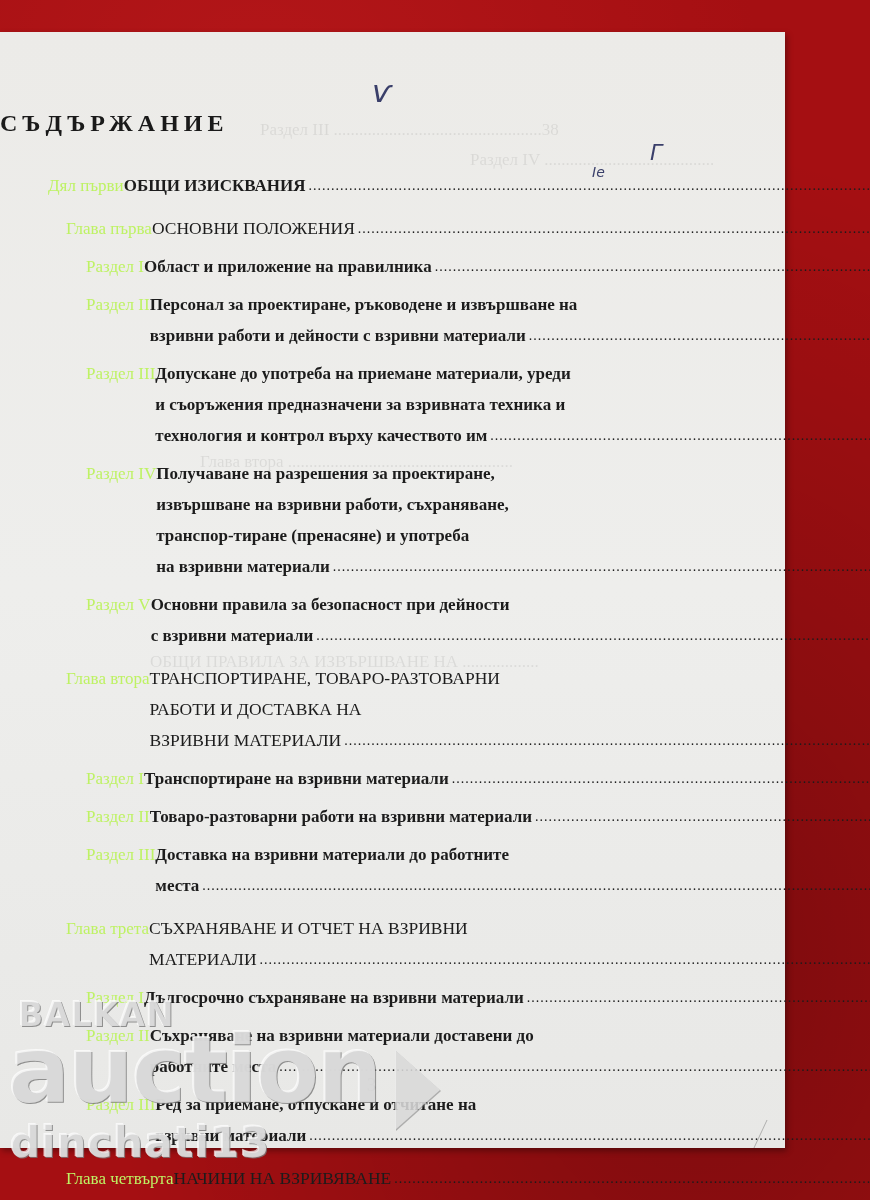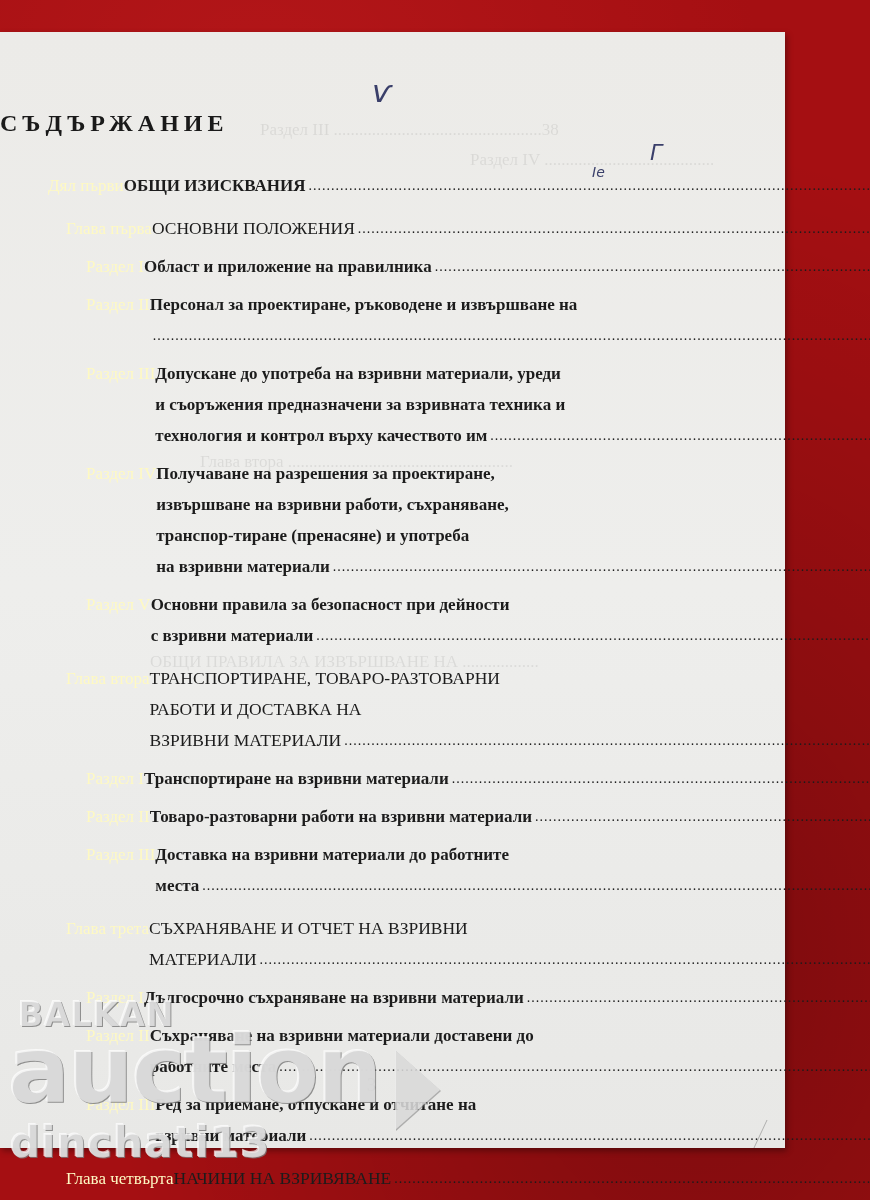--- a/index.html
+++ b/index.html
@@ -56,21 +56,21 @@
     width: 650px;
     color: #1c1c1c;
   }
   .row {
     position: relative;
     display: flex;
     align-items: flex-start;
   }
   .lbl {
     font-size: 17px;
-    color: #fef9c3;
+    color: #bef264;
     white-space: nowrap;
     line-height: 31px;
   }
   .lvl-part .lbl { width: 146px; padding-left: 0; }
   .lvl-chapter .lbl { width: 146px; padding-left: 18px; box-sizing: border-box; }
   .lvl-section .lbl { width: 146px; padding-left: 38px; box-sizing: border-box; }
   .entry {
     flex: 1;
     font-size: 17px;
     line-height: 31px;
@@ -203,30 +203,31 @@
       </div>
     </div>
     <div class="gap-s"></div>
     <div class="row lvl-section">
       <div class="lbl">Раздел II</div>
       <div class="entry bold">
         <div class="line">
           <span class="txt">Персонал за проектиране, ръководене и извършване на</span>
         </div>
         <div class="line">
+          <span class="txt">взривни работи и дейности с взривни материали</span>
           <span class="dots"></span>
         </div>
       </div>
     </div>
     <div class="gap-s"></div>
     <div class="row lvl-section">
       <div class="lbl">Раздел III</div>
       <div class="entry bold">
         <div class="line">
-          <span class="txt">Допускане до употреба на взривни материали, уреди</span>
+          <span class="txt">Допускане до употреба на приемане материали, уреди</span>
         </div>
         <div class="line">
           <span class="txt">и съоръжения предназначени за взривната техника и</span>
         </div>
         <div class="line">
           <span class="txt">технология и контрол върху качеството им</span>
           <span class="dots"></span>
         </div>
       </div>
     </div>

